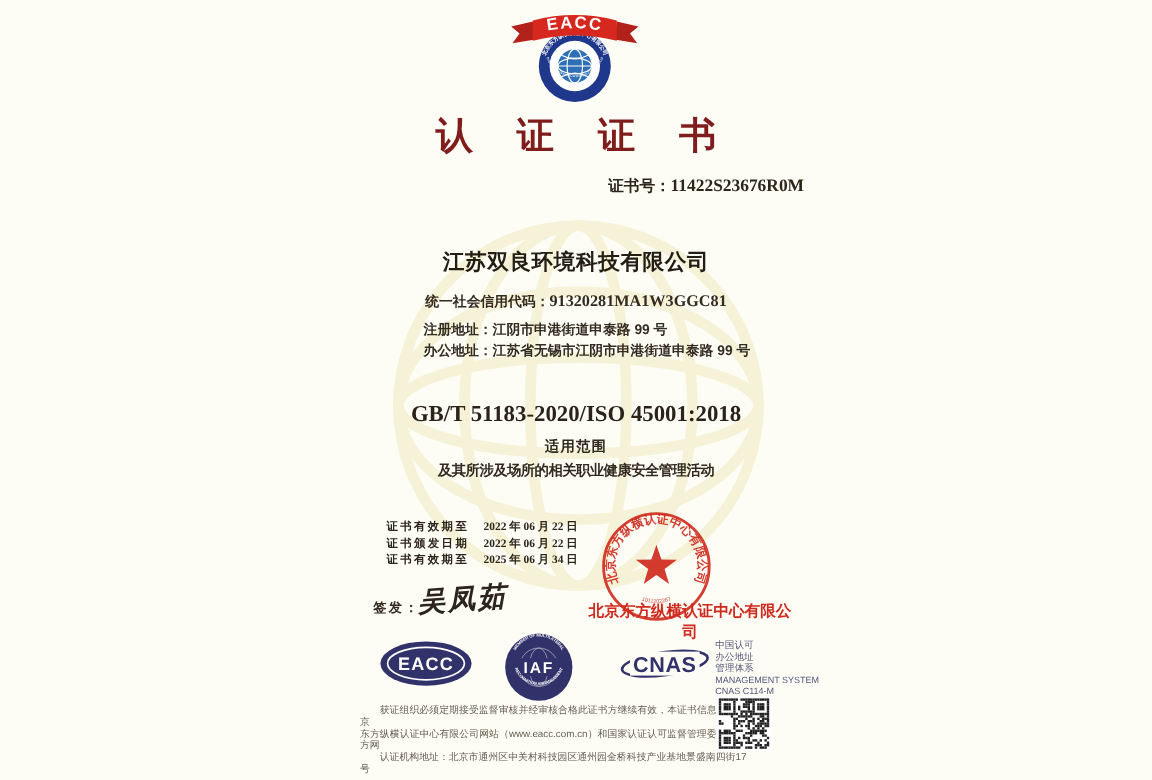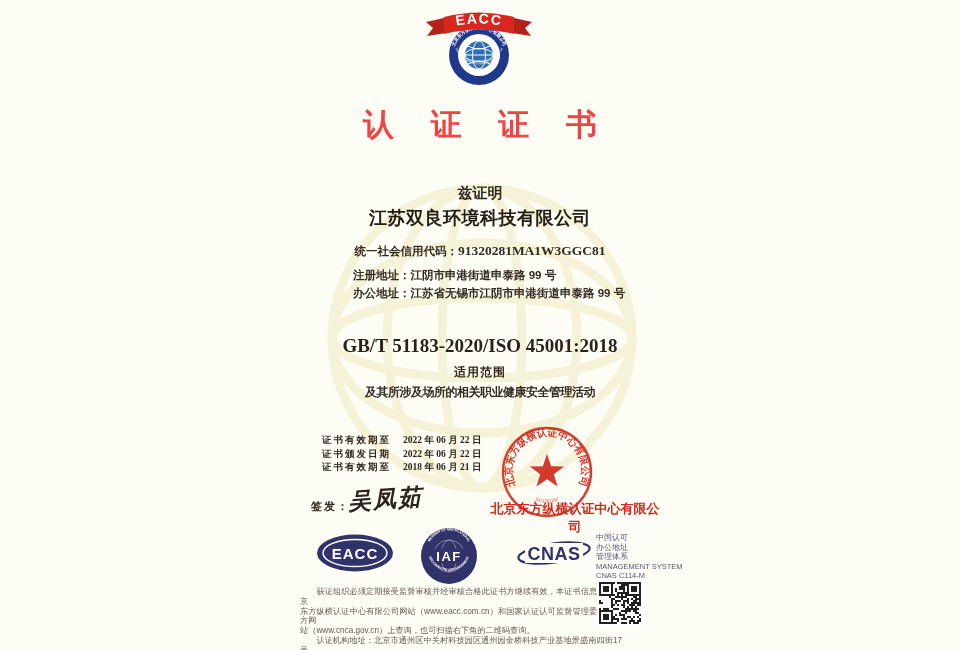--- a/index.html
+++ b/index.html
@@ -7,21 +7,21 @@
         font-family:"Liberation Sans","DejaVu Sans",sans-serif;color:#332a20;}
   .abs{position:absolute;}
   .col{left:280px;width:400px;text-align:center;}
   .serif{font-family:"Liberation Serif","DejaVu Serif",serif;}
 
   
   .wm{left:292px;top:158px;opacity:.6;}
 
   
   .logo-top{left:413px;top:5px;}
-  .title{top:104px;font-size:31px;font-weight:bold;letter-spacing:14px;color:#ef4444;text-indent:14px;}
+  .title{top:92px;font-size:31px;font-weight:bold;letter-spacing:14px;color:#7f1d1d;text-indent:14px;}
   .certno{left:280px;top:146px;width:390px;text-align:right;font-size:13px;font-weight:bold;color:#2e251b;}
   .certno .num{font-family:"Liberation Serif",serif;font-size:14.5px;}
 
   
   .hereby{top:184px;font-size:15px;font-weight:bold;}
   .company{top:206px;font-size:18px;font-weight:bold;letter-spacing:.5px;color:#241d14;}
   .credit{top:243px;font-size:11.5px;font-weight:bold;}
   .credit .num{font-family:"Liberation Serif",serif;font-size:13.5px;font-weight:600;}
   .addr{left:353px;top:267px;font-size:11.5px;font-weight:bold;line-height:17.5px;}
   .sysline{top:309px;font-size:15px;font-weight:bold;letter-spacing:1px;}
@@ -102,22 +102,24 @@
       <polygon points="101,13 119,17 112,23 118,31 99,28" fill="#b3221a"></polygon>
       <path d="M31,12 Q66,3 101,12 L101,29 Q66,20 31,29 Z" fill="#d6281e"></path>
       <text fill="#ffffff" font-size="14" font-weight="bold" letter-spacing="1.5">
         <textPath href="#ribbonLine" startOffset="50%" text-anchor="middle">EACC</textPath>
       </text>
     </g>
   </svg>
 
   <div class="abs col title">认 证 证 书</div>
 
-
-  <div class="abs col hereby">兹证明</div>
+  <div class="abs certno">
+    <span>证书号：</span><span class="num">11422S23676R0M</span>
+  </div>
+
   <div class="abs col company">江苏双良环境科技有限公司</div>
   <div class="abs col credit">
     <span>统一社会信用代码：</span><span class="num">91320281MA1W3GGC81</span>
   </div>
   <div class="abs addr">
     <div>
       <span>注册地址：</span><span>江阴市申港街道申泰路 99 号</span>
     </div>
     <div>
       <span>办公地址：</span><span>江苏省无锡市江阴市申港街道申泰路 99 号</span>
@@ -130,21 +132,21 @@
   </div>
 
   <div class="abs dates serif">
     <div>
       <span class="lab">证书有效期至</span><span class="val">2022 年 06 月 22 日</span>
     </div>
     <div>
       <span class="lab">证书颁发日期</span><span class="val">2022 年 06 月 22 日</span>
     </div>
     <div>
-      <span class="lab">证书有效期至</span><span class="val">2018 年 06 月 21 日</span>
+      <span class="lab">证书有效期至</span><span class="val">2025 年 06 月 34 日</span>
     </div>
   </div>
 
   <div class="abs signlab serif">签发：</div>
   <div class="abs signame">吴凤茹</div>
 
   <svg class="abs seal" width="100" height="100" viewBox="0 0 100 100">
     <defs>
       <path id="sealArc" d="M 16.5,57 A 35,35 0 1 1 83.5,57"></path>
       <path id="sealBot" d="M 18,56 A 34,34 0 0 0 82,56"></path>
@@ -197,21 +199,20 @@
     <div>中国认可</div>
     <div>办公地址</div>
     <div>管理体系</div>
     <div class="en">MANAGEMENT SYSTEM</div>
     <div class="en">CNAS C114-M</div>
   </div>
 
   <div class="abs footnote">
     <div class="ind">获证组织必须定期接受监督审核并经审核合格此证书方继续有效，本证书信息可在北京</div>
     <div>东方纵横认证中心有限公司网站（www.eacc.com.cn）和国家认证认可监督管理委员会官方网</div>
-    <div>站（www.cnca.gov.cn）上查询，也可扫描右下角的二维码查询。</div>
     <div class="ind">认证机构地址：北京市通州区中关村科技园区通州园金桥科技产业基地景盛南四街17号</div>
 
   </div>
 
   <div class="abs qr">
       <i style="left:2px;top:2px"></i>
       <i style="left:4px;top:2px"></i>
       <i style="left:6px;top:2px"></i>
       <i style="left:8px;top:2px"></i>
       <i style="left:10px;top:2px"></i>

